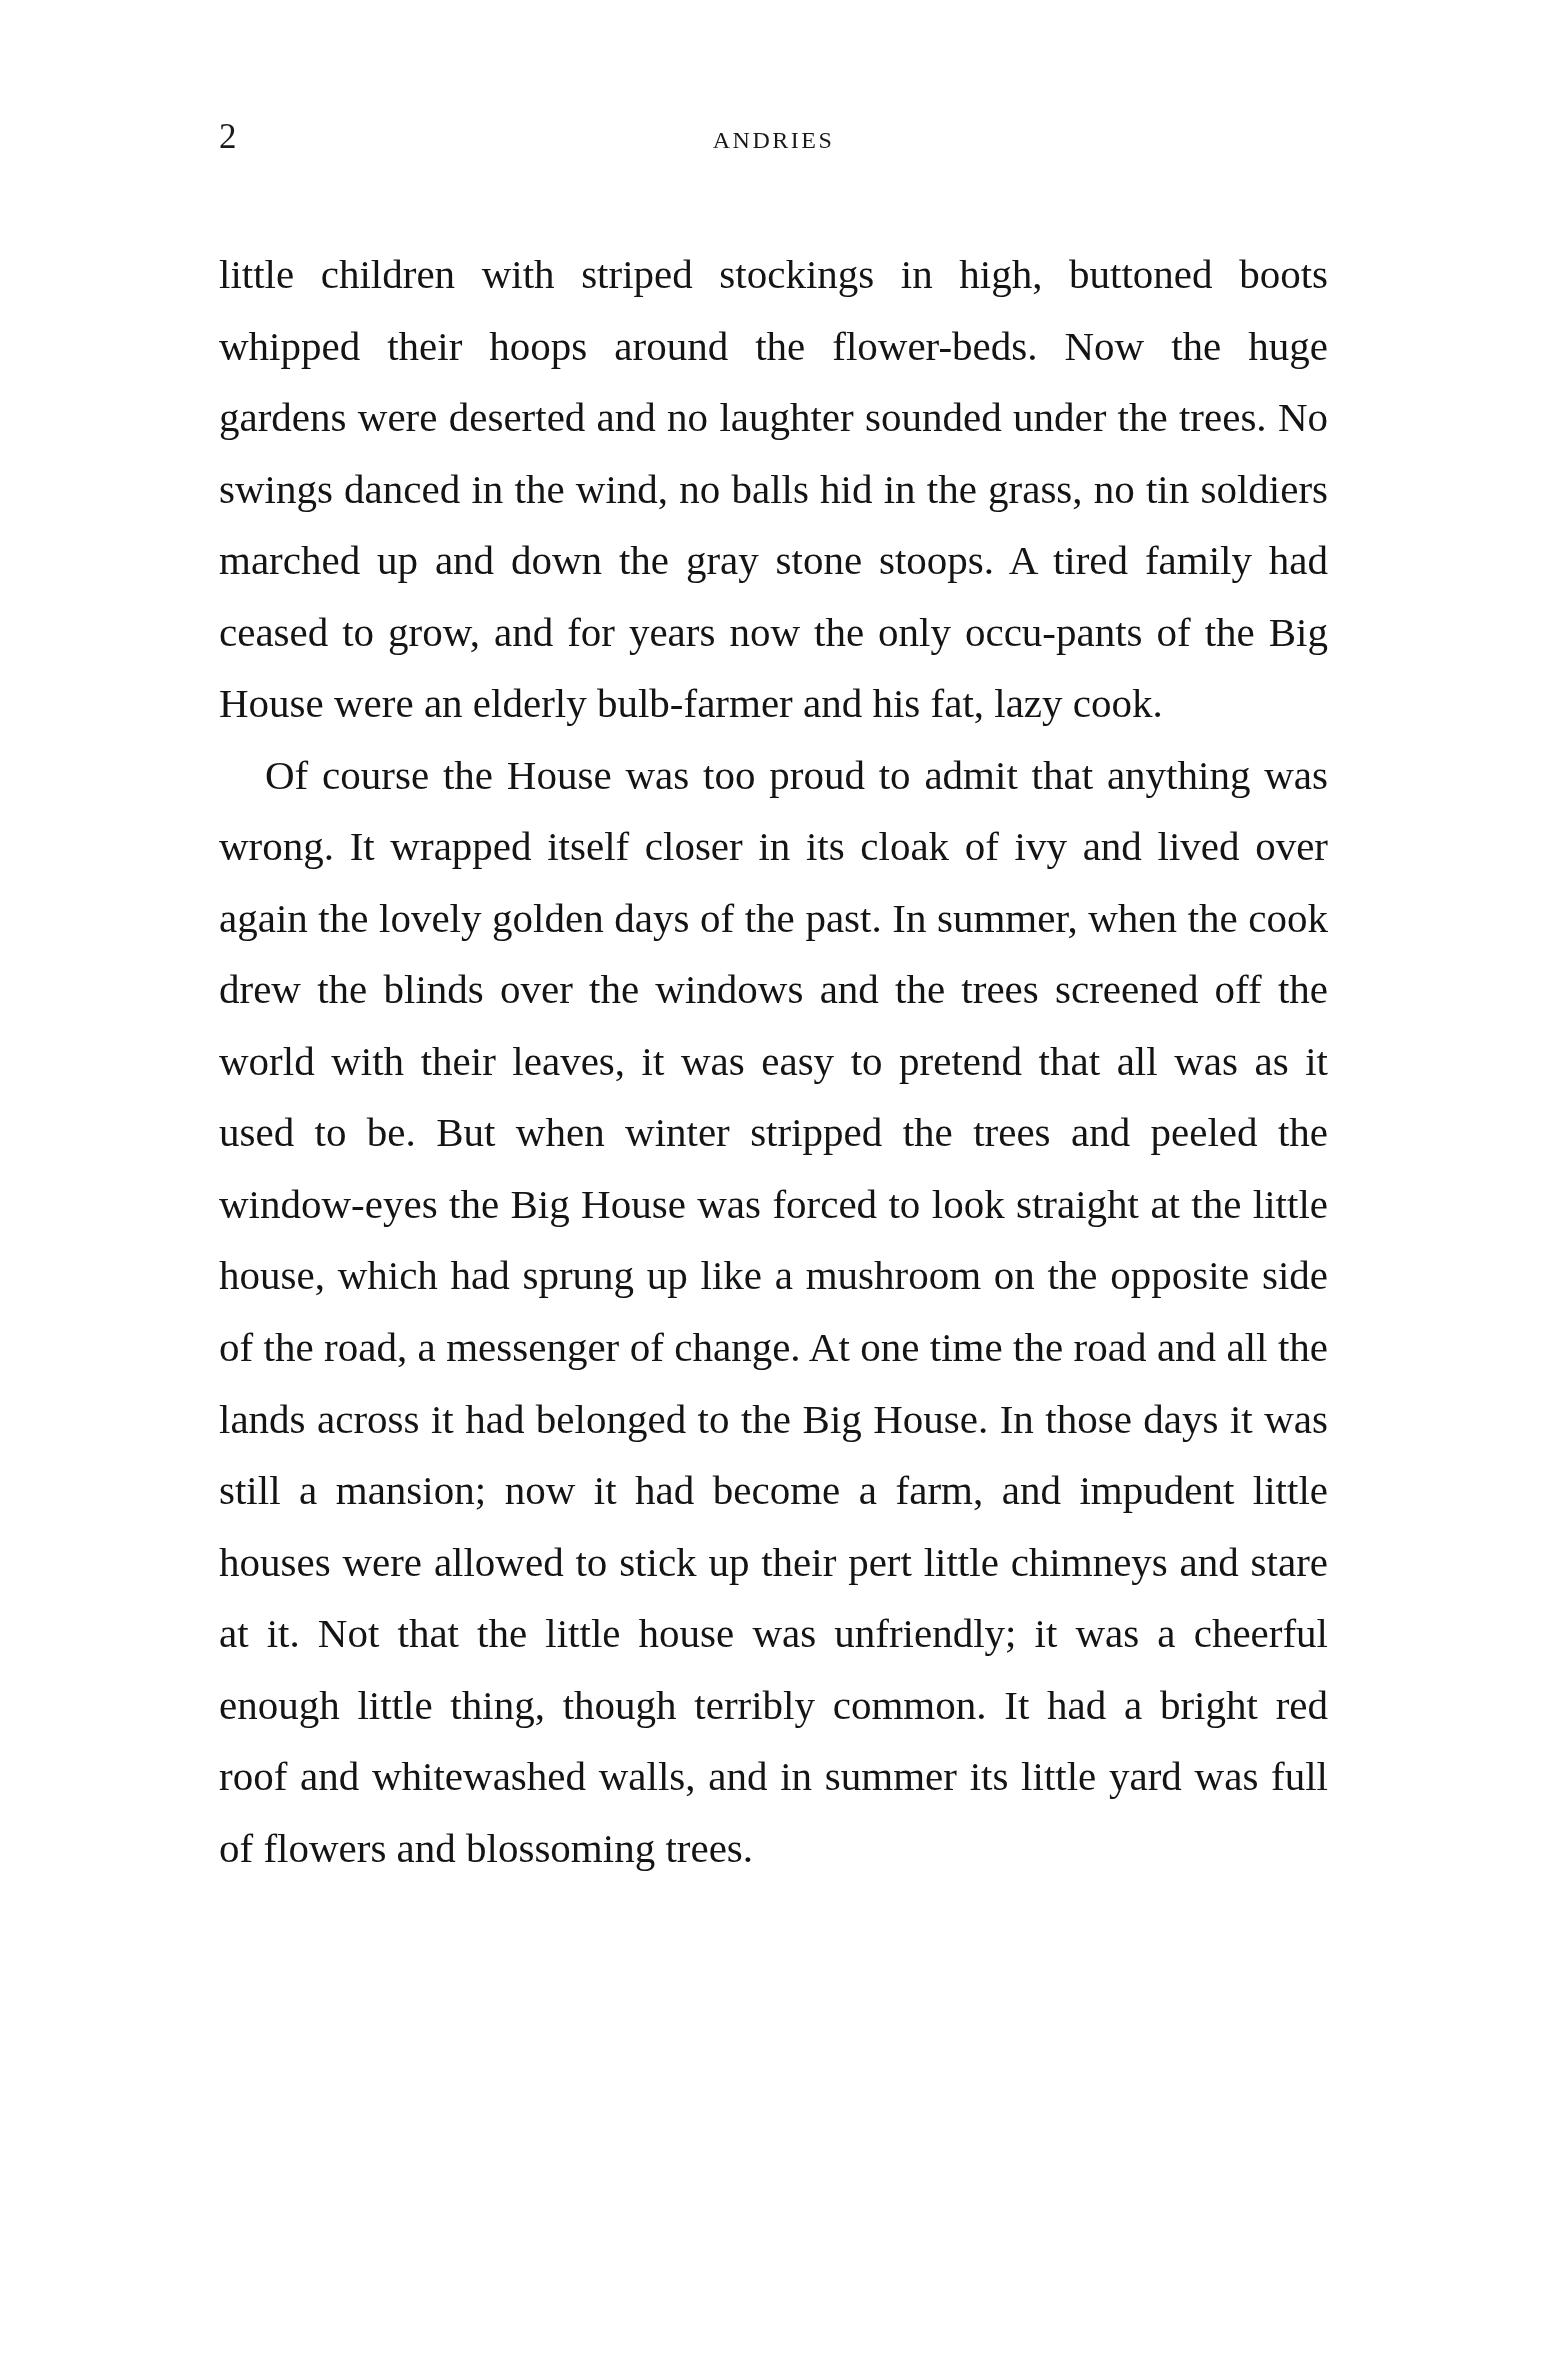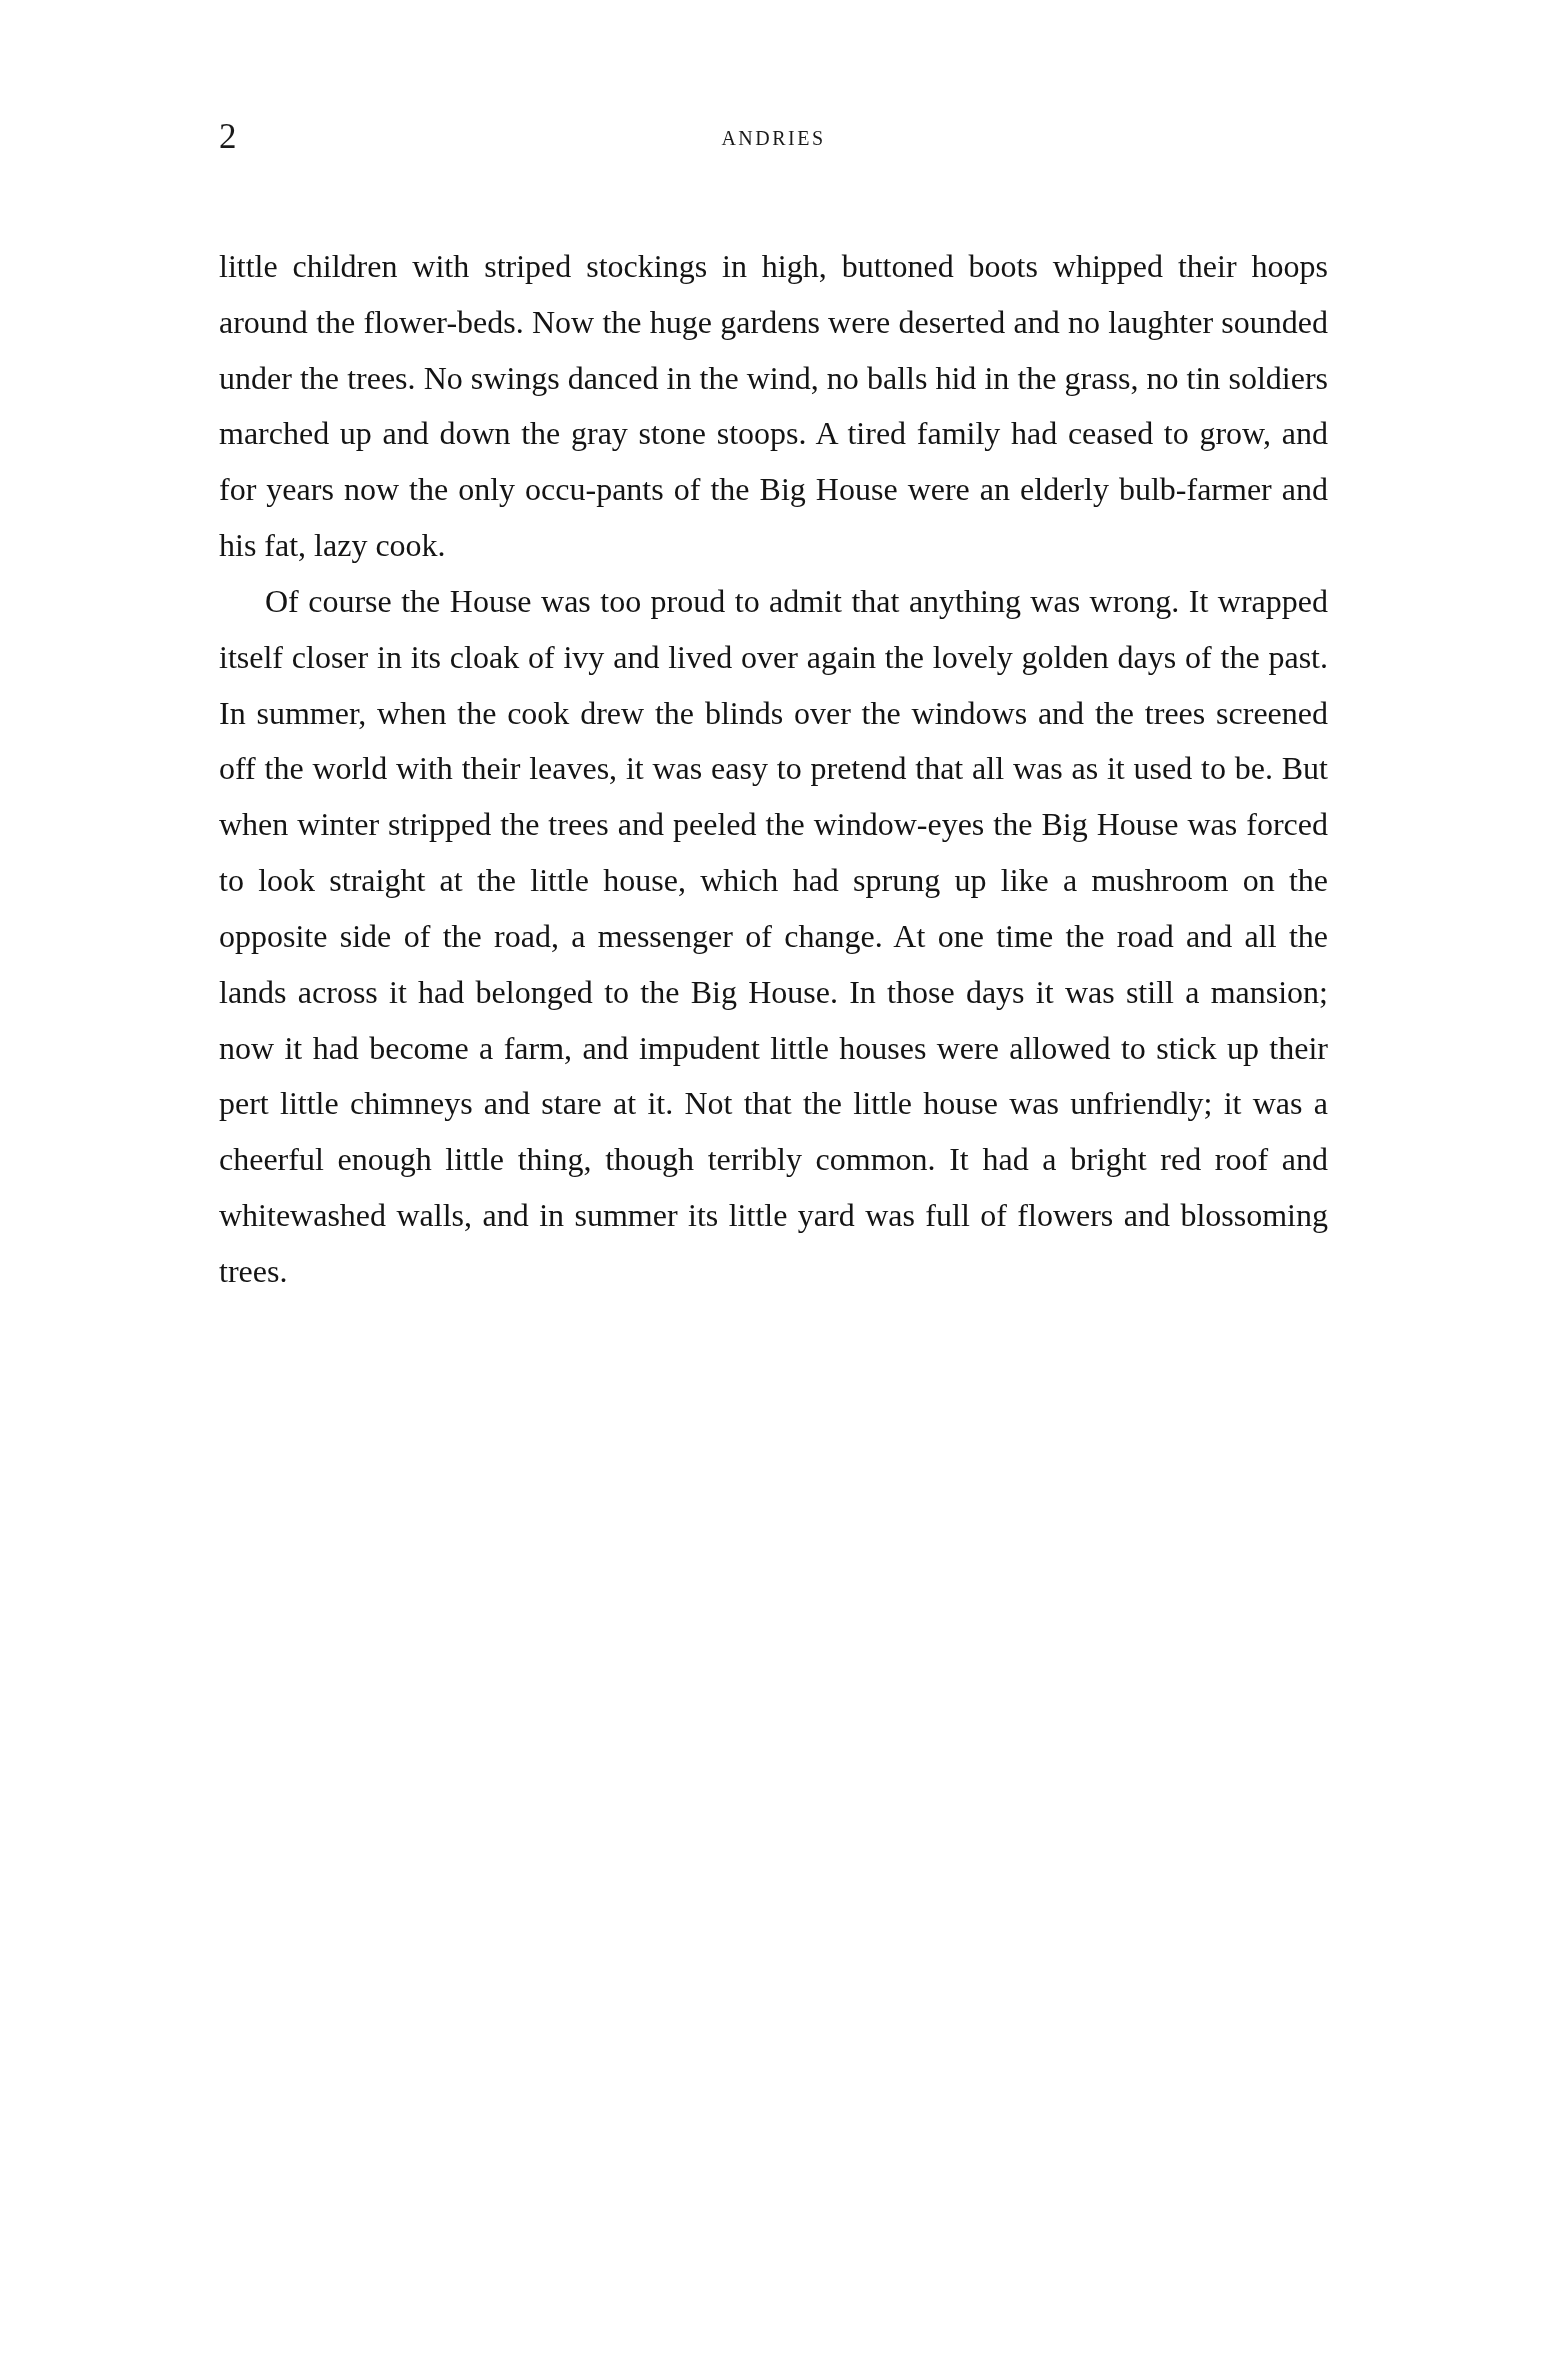--- a/index.html
+++ b/index.html
@@ -39,31 +39,31 @@
     line-height: 1;
     font-family: "Liberation Serif", serif;
     color: #1a1a1a;
   }
   .head-title {
     position: absolute;
     left: 0;
     right: 0;
     top: 8px;
     text-align: center;
-    font-size: 20px;
+    font-size: 24px;
     letter-spacing: 2.5px;
     font-family: "Liberation Serif", serif;
     color: #1a1a1a;
   }
   .body-text {
     margin-top: 33px;
   }
   .body-text p {
     margin: 0;
-    font-size: 32px;
+    font-size: 41px;
     line-height: 1.745;
     text-align: justify;
     text-justify: inter-word;
     font-family: "Liberation Serif", serif;
     color: #141414;
     hyphens: manual;
   }
   .body-text p.indent {
     text-indent: 46px;
     font-family: Liberation Serif, serif;

